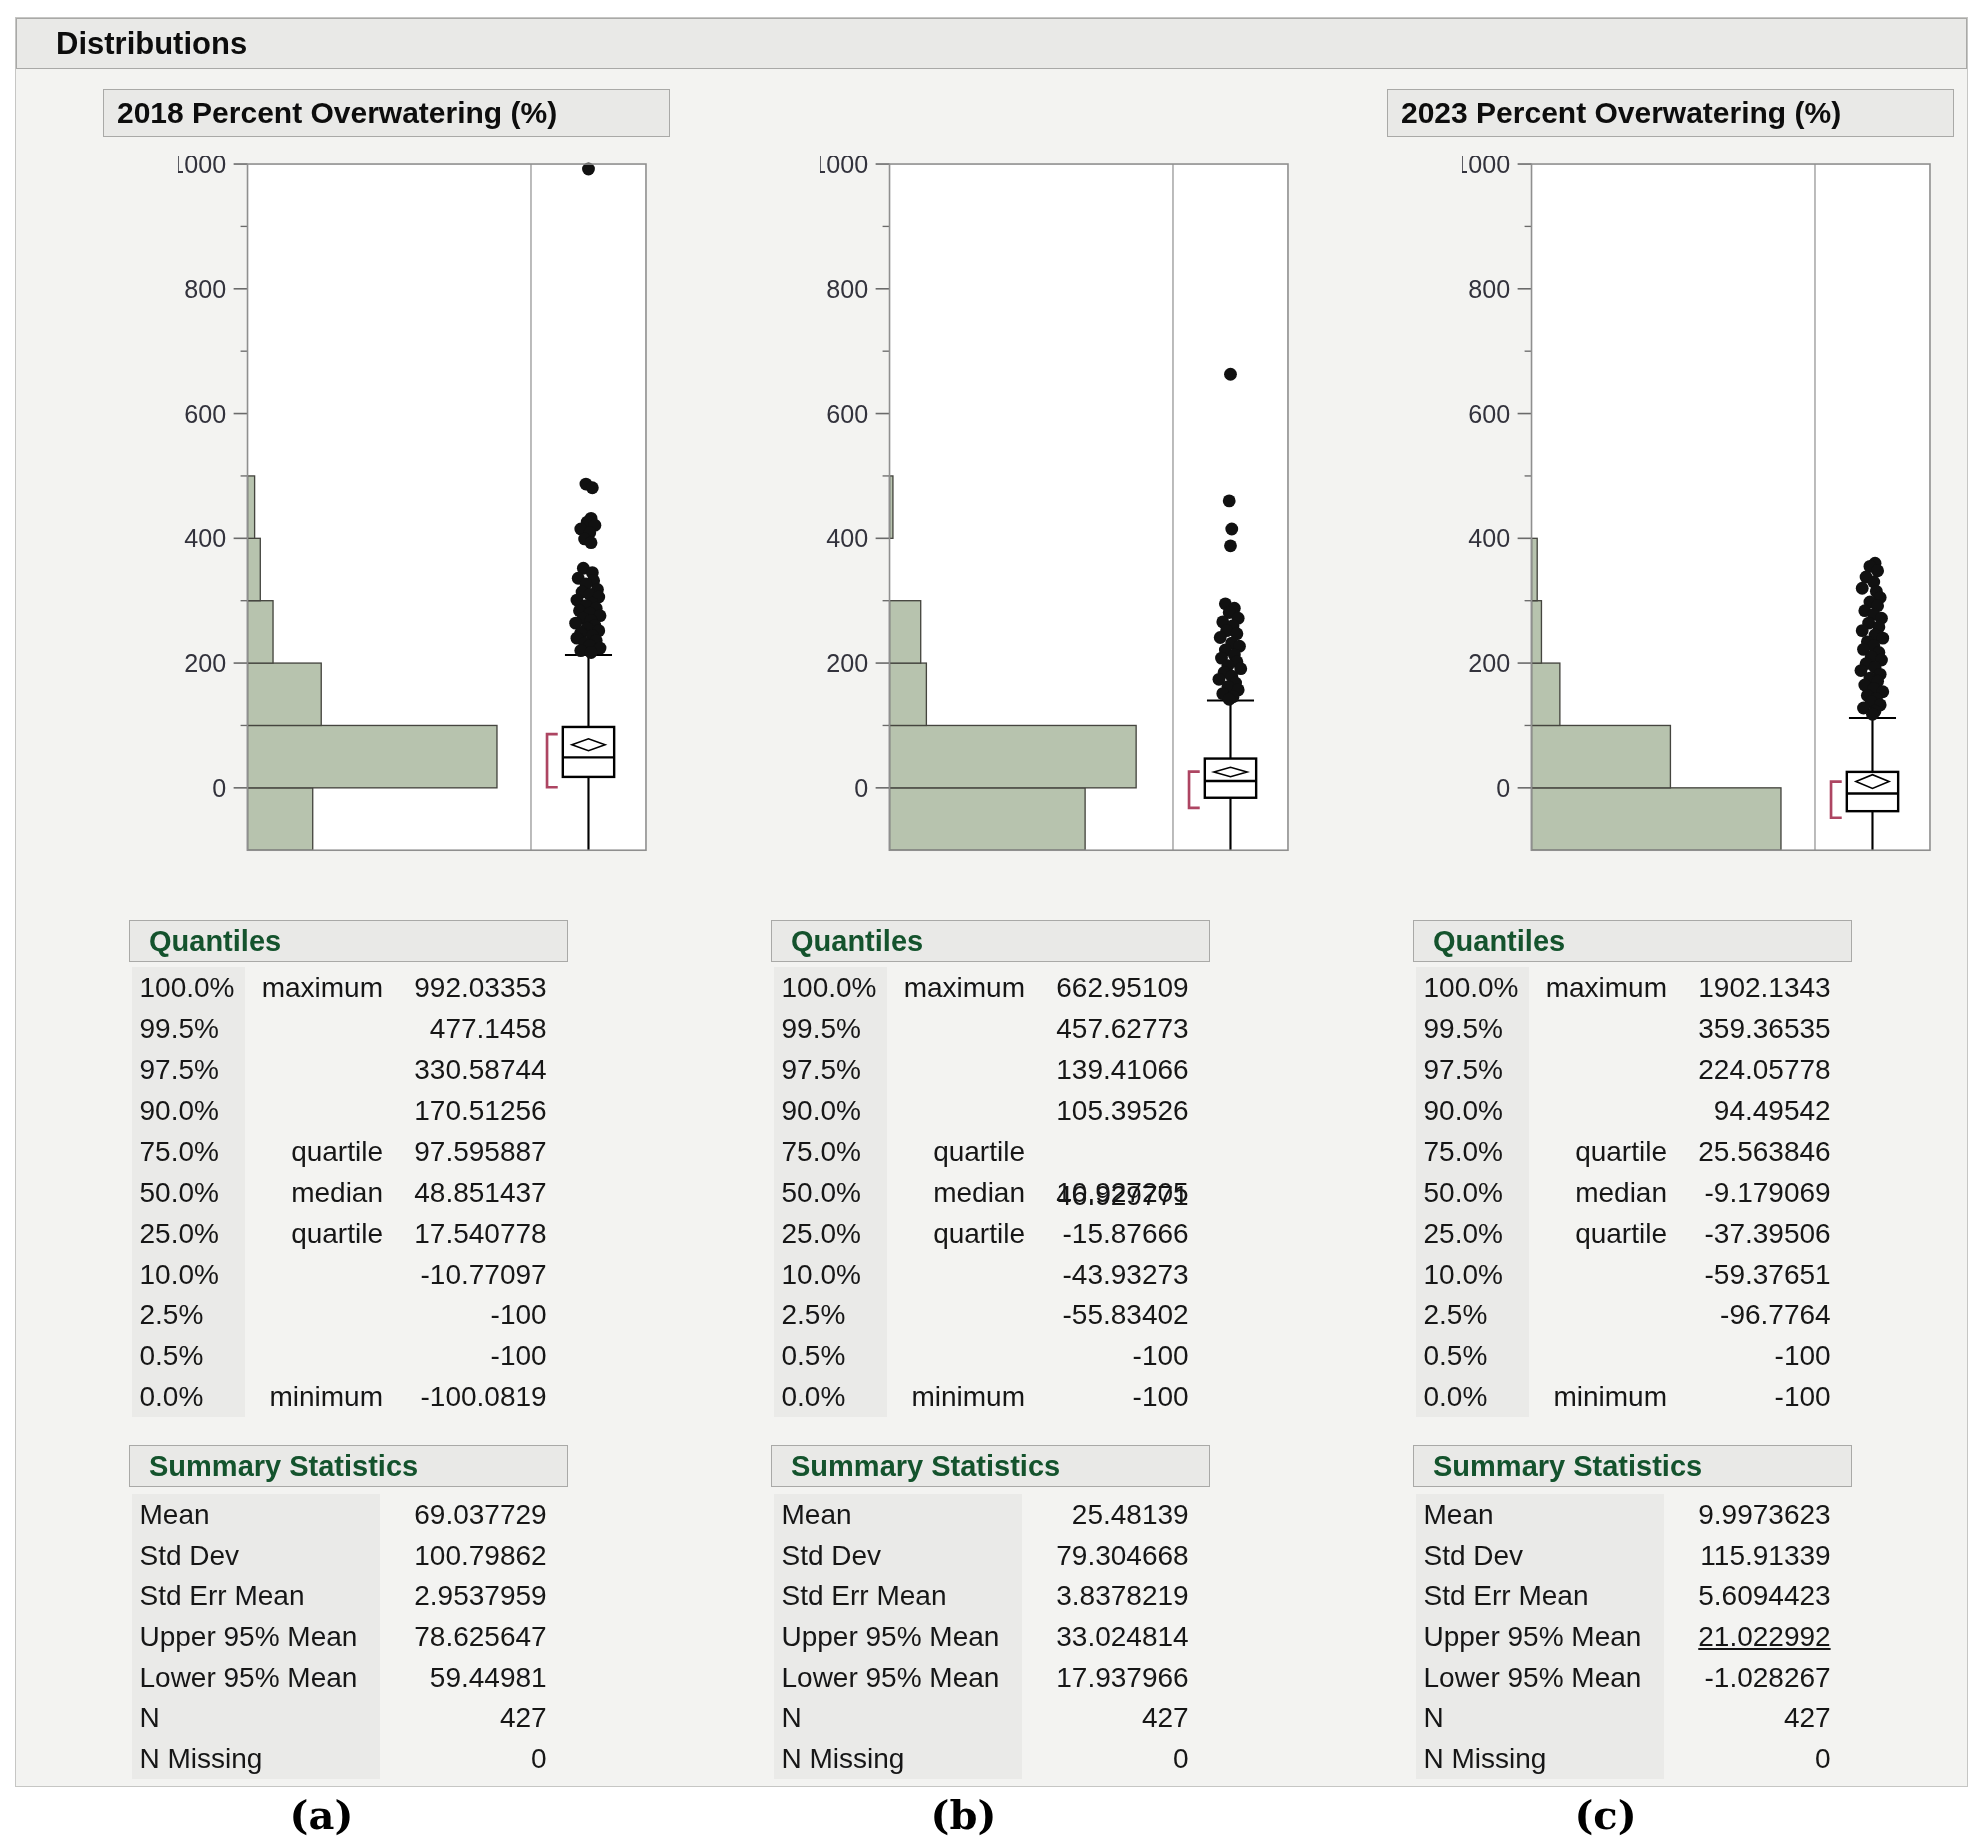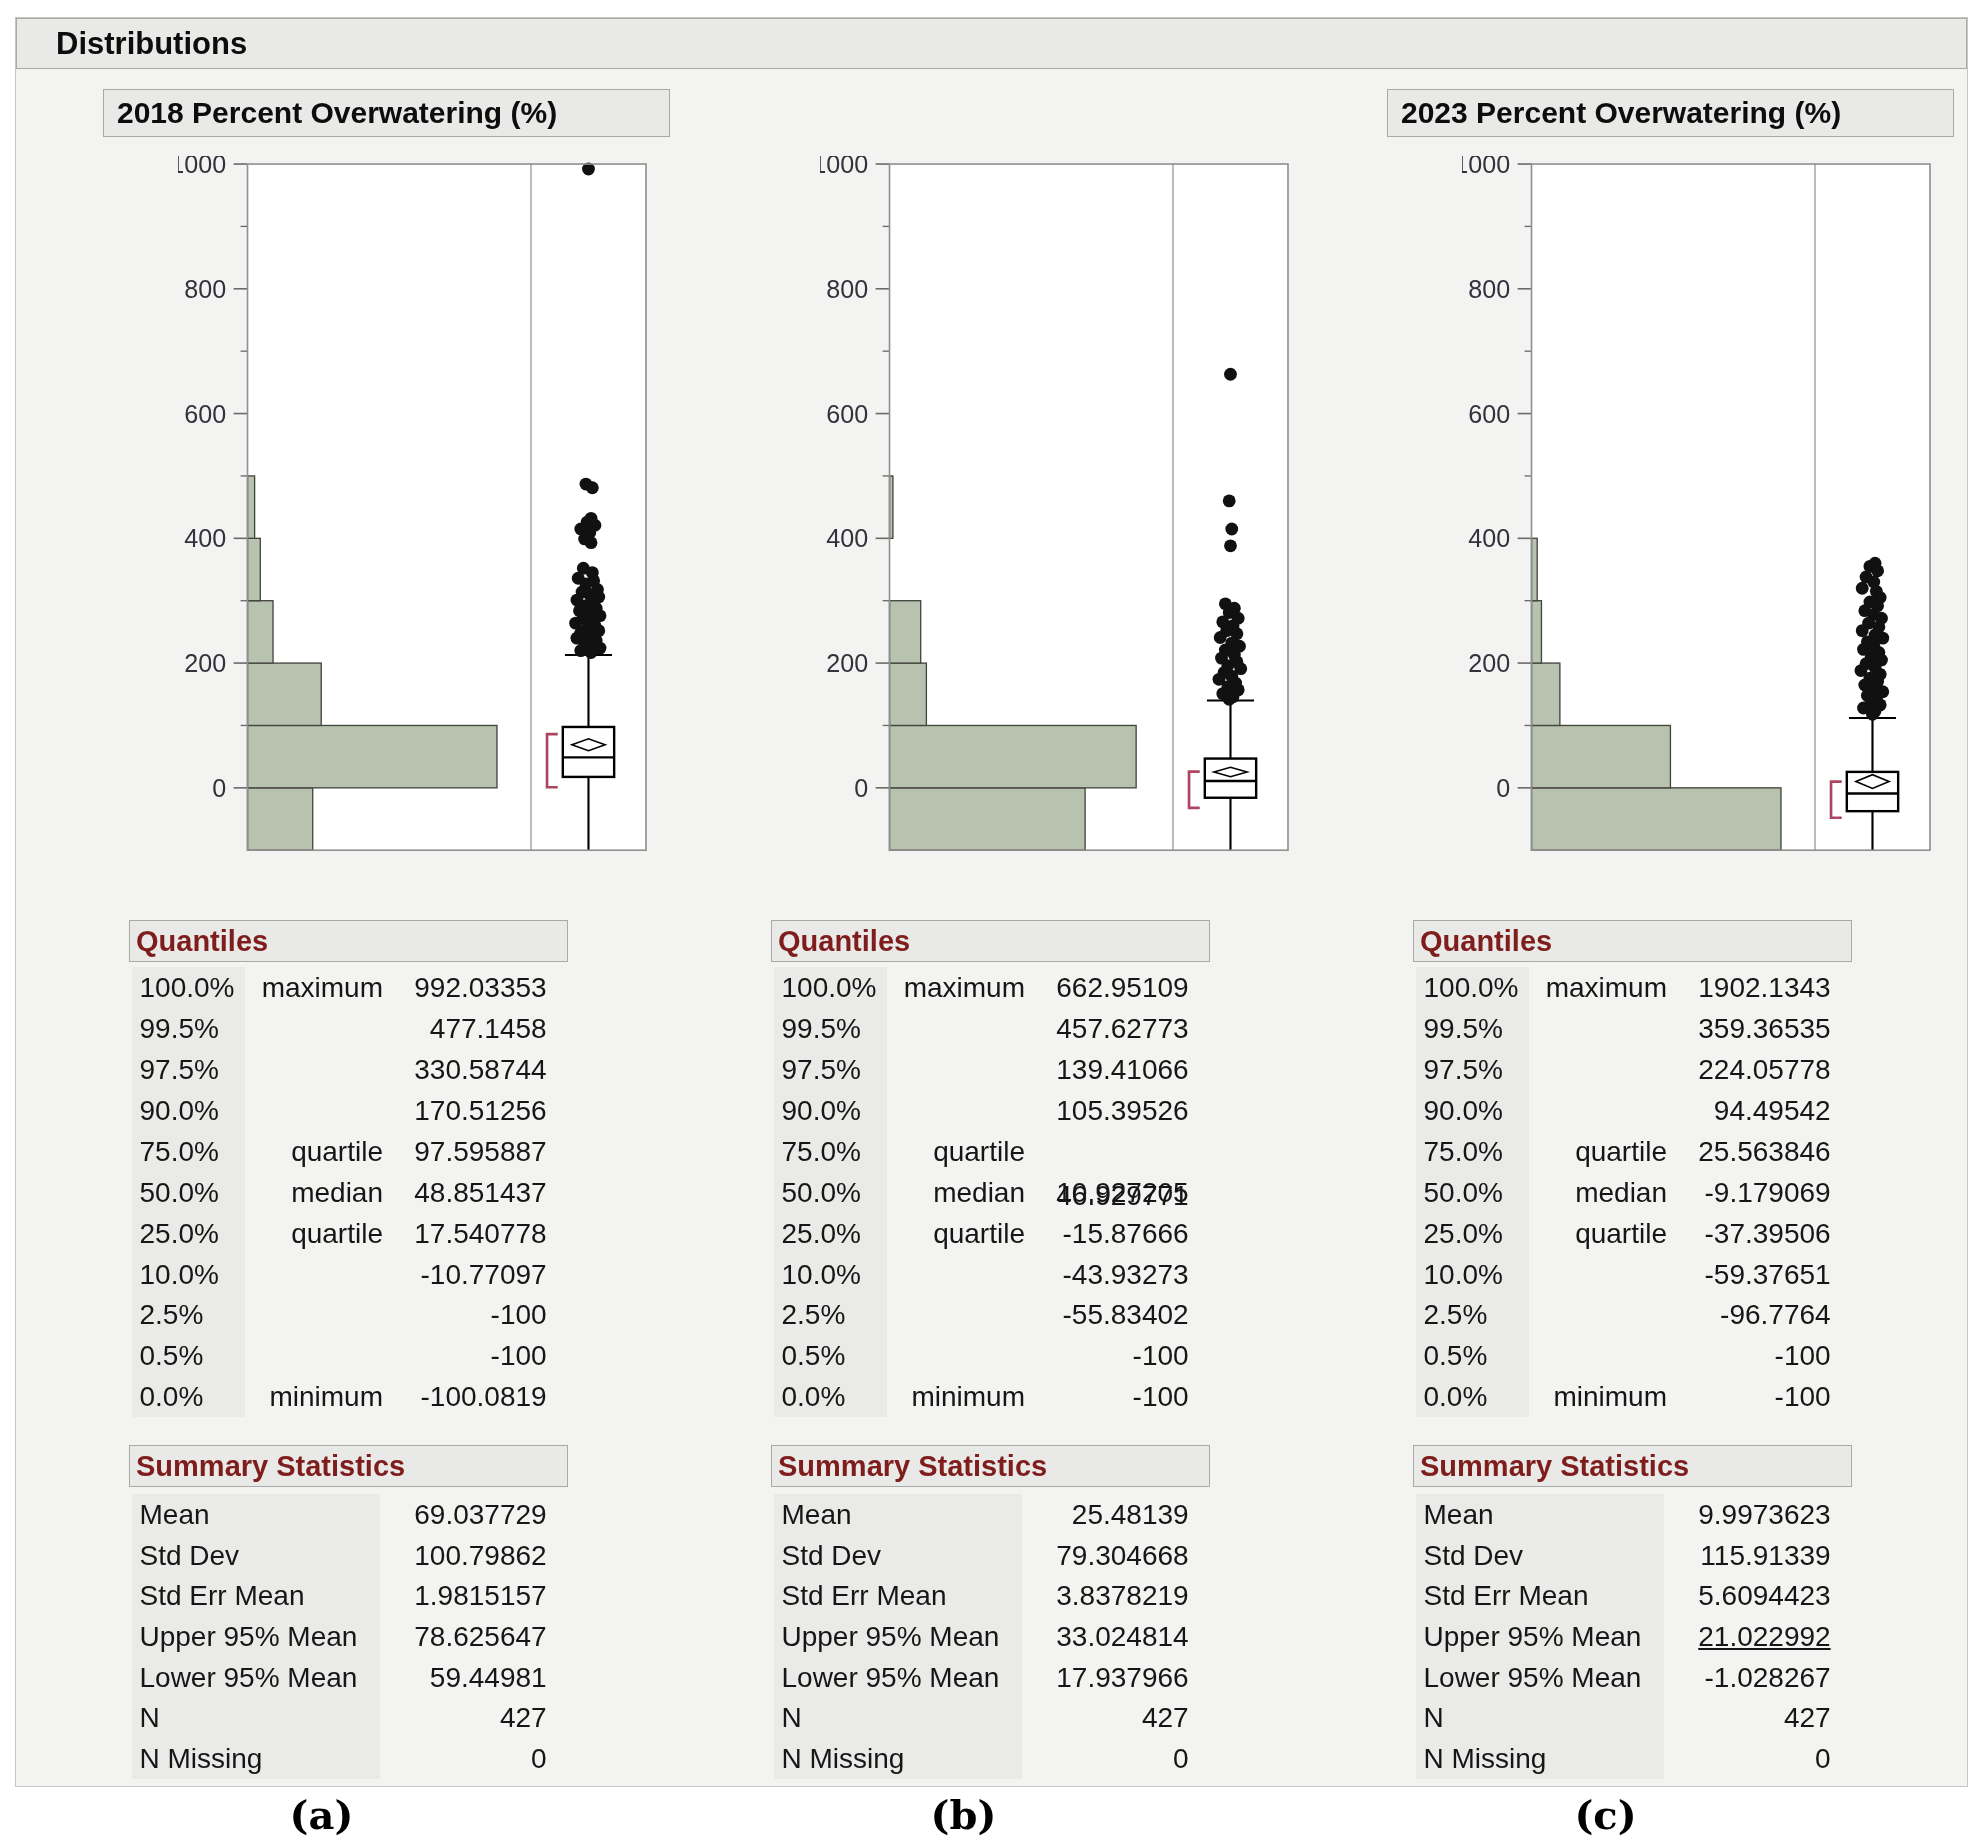--- a/index.html
+++ b/index.html
@@ -15,22 +15,22 @@
   .c2{--dx:1284px;}
   .title-bar{position:absolute;top:71px;left:calc(87px + var(--dx,0px));width:567px;height:48px;
              box-sizing:border-box;background:var(--bar-bg,#e9e9e7);
              border:1.1px solid var(--bar-border,#a9a9a7);
              display:flex;align-items:center;padding-left:13px;
              font-size:30px;font-weight:bold;color:#0d0d0d;}
   .chart-svg{position:absolute;top:138px;left:calc(162px + var(--dx,0px));width:476px;height:706px;}
   .sec-bar{position:absolute;left:calc(113px + var(--dx,0px));width:439px;height:42px;
            box-sizing:border-box;background:var(--bar-bg,#e9e9e7);
            border:1.1px solid var(--bar-border,#a9a9a7);
-           display:flex;align-items:center;padding-left:6px;
-           font-size:29px;font-weight:bold;color:#7f1d1d;}
+           display:flex;align-items:center;padding-left:19px;
+           font-size:29px;font-weight:bold;color:#14532d;}
   .sec-q{top:902px;}
   .sec-s{top:1427px;}
   .tbl{position:absolute;left:calc(116px + var(--dx,0px));width:436px;}
   .tbl-q{top:949px;height:450px;}
   .tbl-s{top:1476px;height:285px;}
   .stripe{position:absolute;left:0;top:0;bottom:0;background:var(--stripe-bg,#eaeae8);}
   .tbl-q .stripe{width:113px;}
   .tbl-s .stripe{width:248px;}
   .trow{position:absolute;left:0;width:100%;}
   .trow span{position:absolute;font-size:28px;color:#161616;white-space:nowrap;}
@@ -198,21 +198,21 @@
     <div class="trow" style="top: 0px; height: 41px;">
           <span class="cell-lab" style="line-height: 41px;">Mean</span>
           <span class="cell-val" style="line-height: 41px;">69.037729</span>
         </div>
         <div class="trow" style="top: 41px; height: 41px;">
           <span class="cell-lab" style="line-height: 41px;">Std Dev</span>
           <span class="cell-val" style="line-height: 41px; text-align: right;">100.79862</span>
         </div>
         <div class="trow" style="top: 81px; height: 41px;">
           <span class="cell-lab" style="line-height: 41px;">Std Err Mean</span>
-          <span class="cell-val" style="line-height: 41px;">1.9815157</span>
+          <span class="cell-val" style="line-height: 41px;">2.9537959</span>
         </div>
         <div class="trow" style="top: 122px; height: 41px;">
           <span class="cell-lab" style="line-height: 41px;">Upper 95% Mean</span>
           <span class="cell-val" style="line-height: 41px;">78.625647</span>
         </div>
         <div class="trow" style="top: 163px; height: 41px;">
           <span class="cell-lab" style="line-height: 41px;">Lower 95% Mean</span>
           <span class="cell-val" style="line-height: 41px;">59.44981</span>
         </div>
         <div class="trow" style="top: 203px; height: 41px;">

